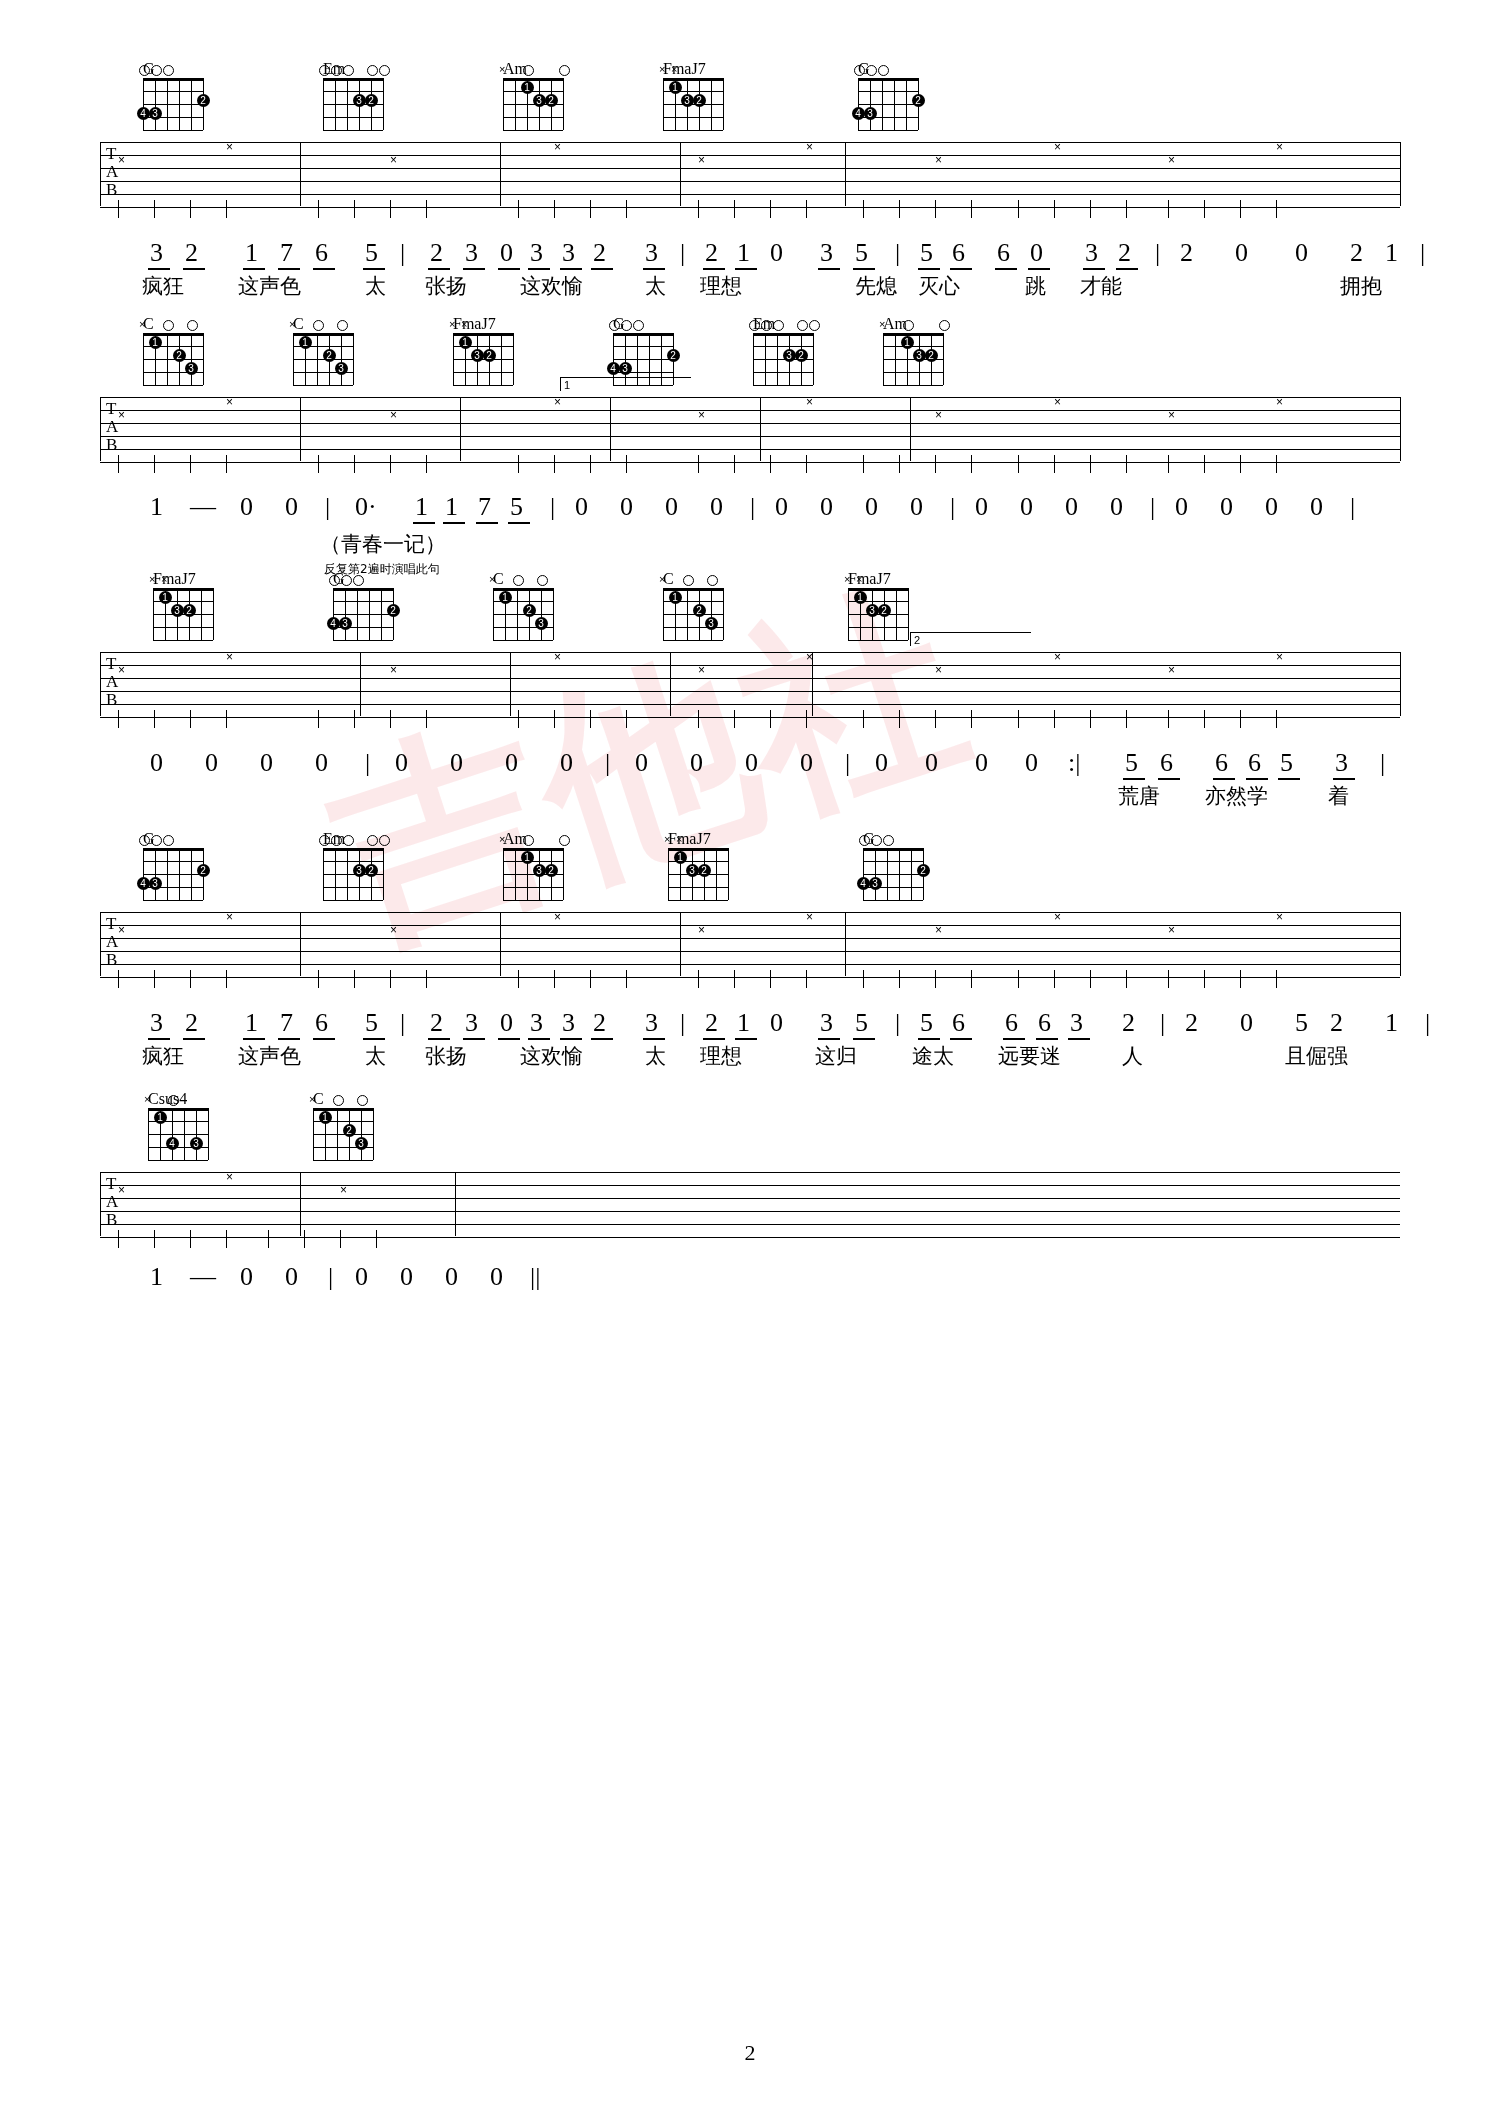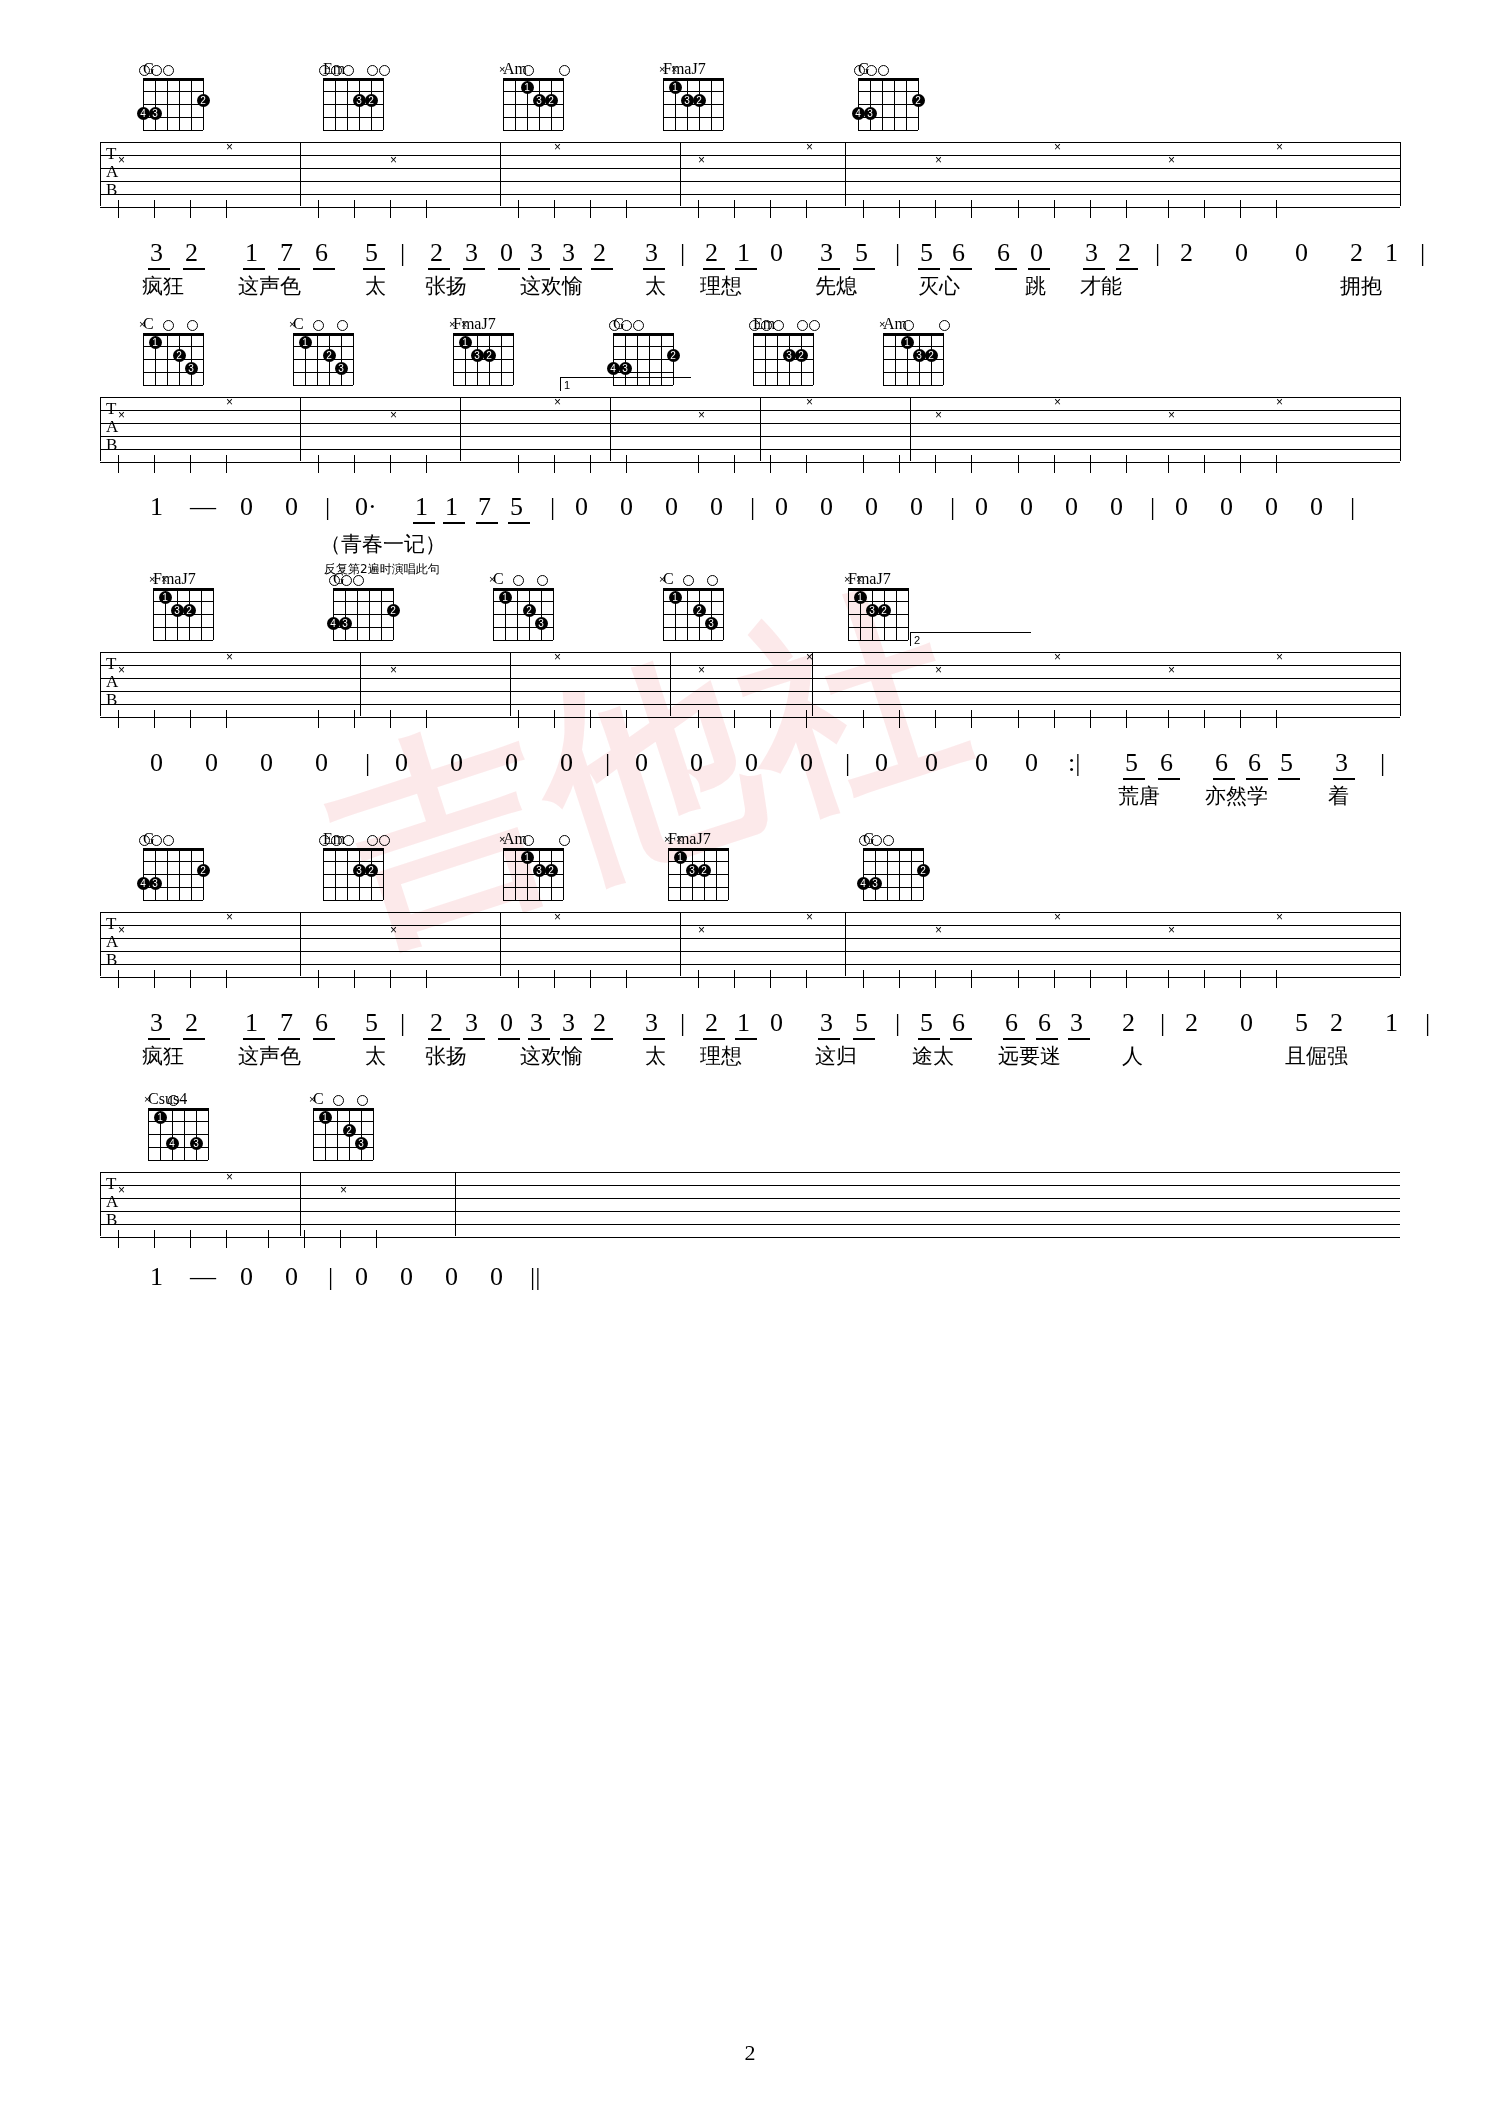--- a/index.html
+++ b/index.html
@@ -1033,21 +1033,21 @@
         <div class="num" style="left: 430px;">||</div>
       </div>
       <div class="lyrrow" style="top: 272px;">
         <div class="lyr" style="left: 42px;">疯狂</div>
         <div class="lyr" style="left: 138px;">这声色</div>
         <div class="lyr" style="left: 265px;">太</div>
         <div class="lyr" style="left: 325px;">张扬</div>
         <div class="lyr" style="left: 420px;">这欢愉</div>
         <div class="lyr" style="left: 545px;">太</div>
         <div class="lyr" style="left: 600px;">理想</div>
-        <div class="lyr" style="left: 715px;">先熄</div>
+        <div class="lyr" style="left: 755px;">先熄</div>
         <div class="lyr" style="left: 818px;">灭心</div>
         <div class="lyr" style="left: 925px;">跳</div>
         <div class="lyr" style="left: 980px;">才能</div>
         <div class="lyr" style="left: 1240px;">拥抱</div>
       </div>
       <div class="lyrrow" style="top: 782px;">
         <div class="lyr" style="left: 1018px;">荒唐</div>
         <div class="lyr" style="left: 1105px;">亦然学</div>
         <div class="lyr" style="left: 1228px;">着</div>
       </div>

